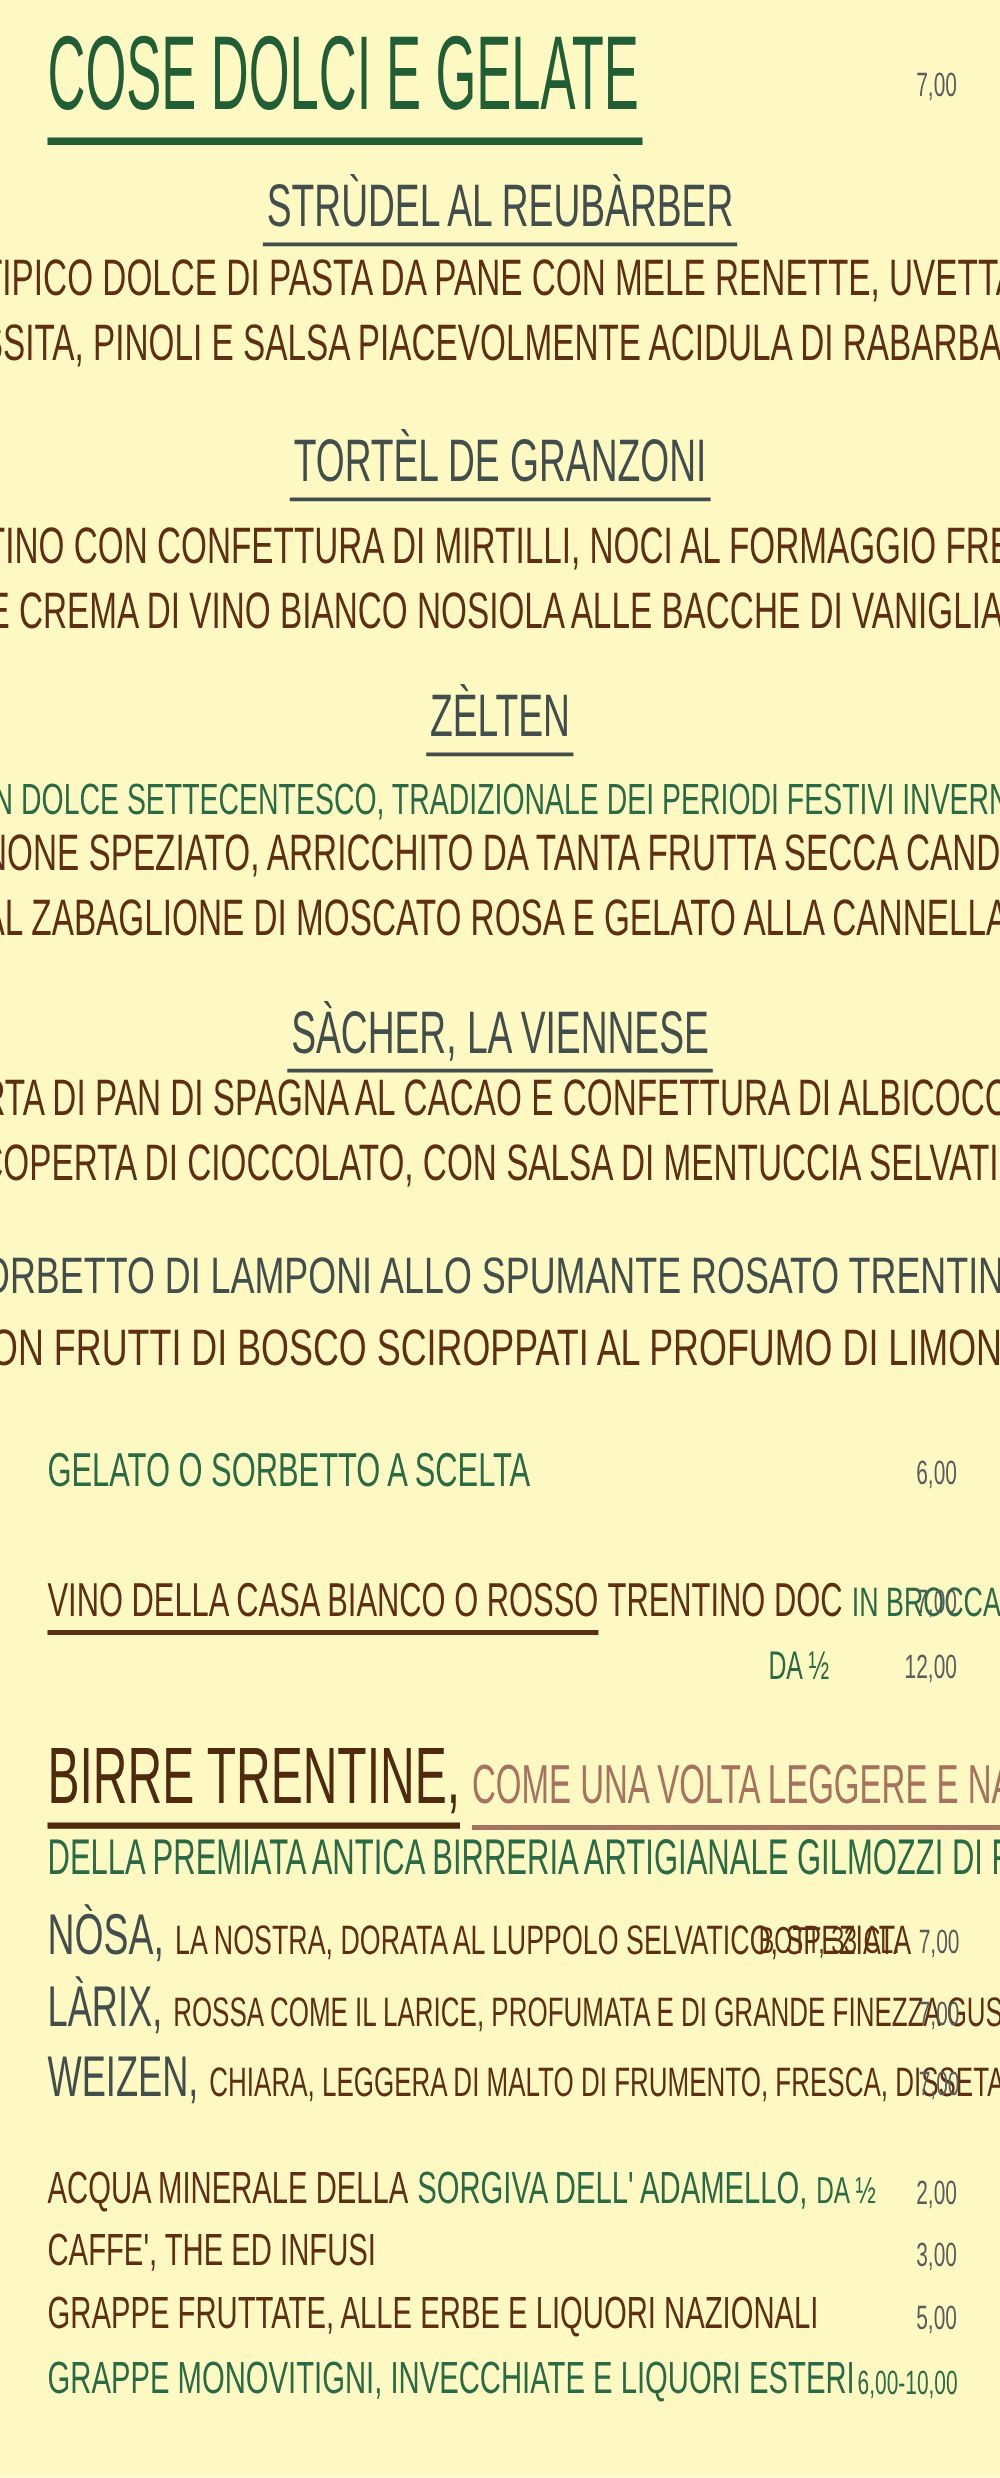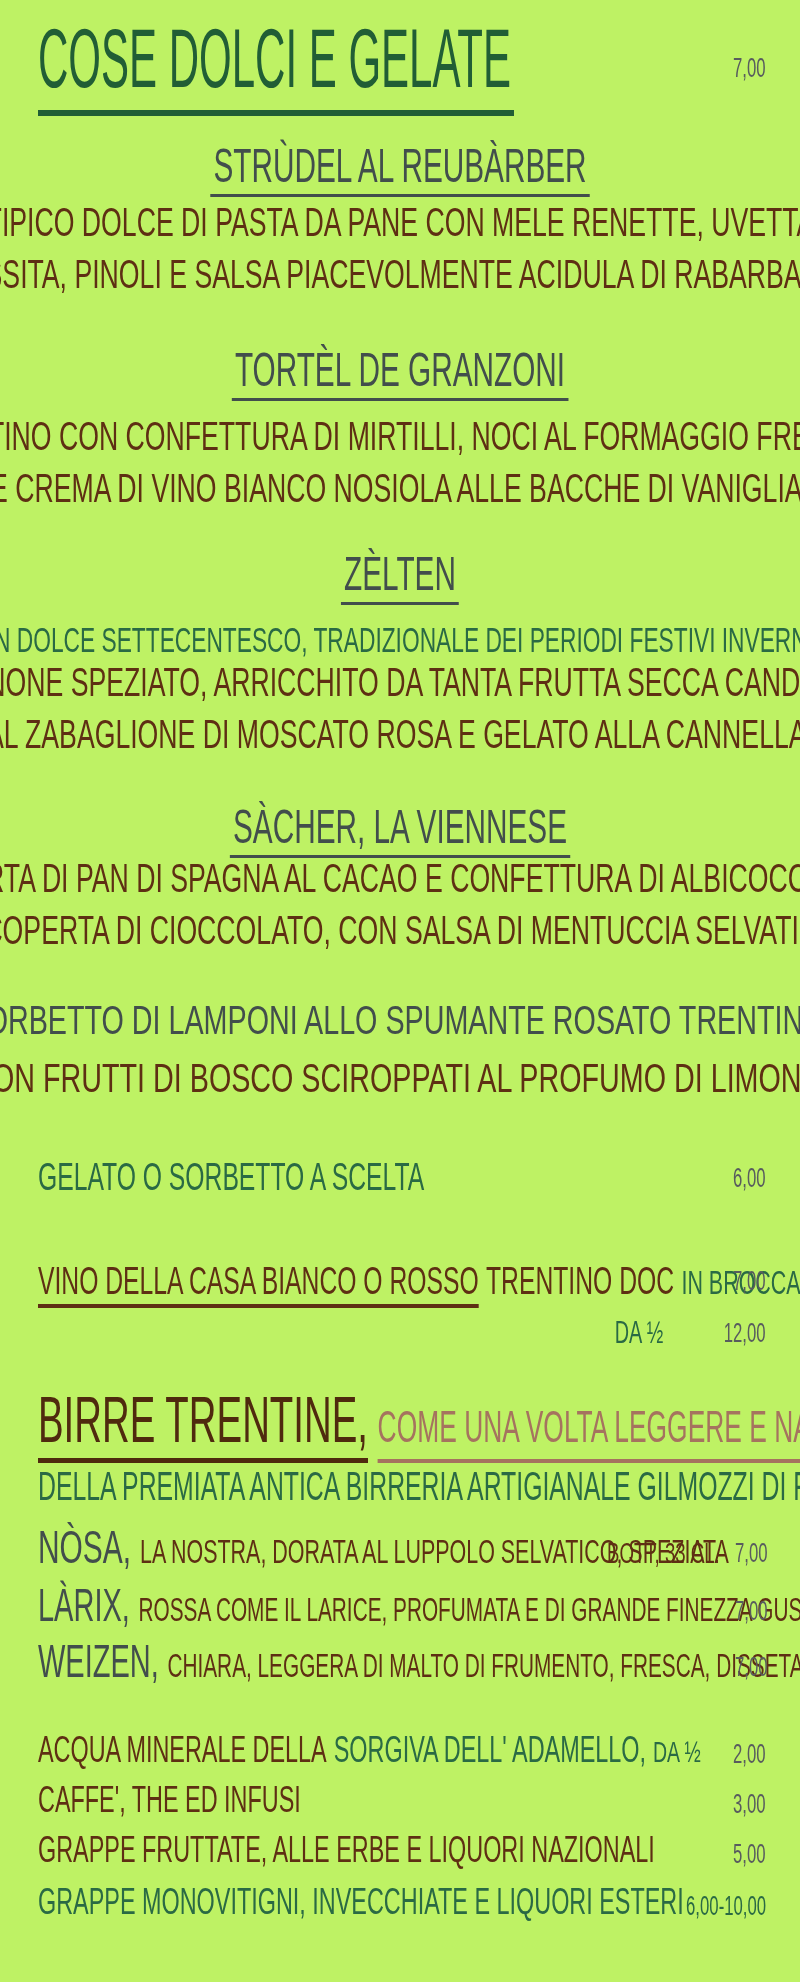--- a/index.html
+++ b/index.html
@@ -1,19 +1,19 @@
 <!DOCTYPE html>
 <html><head>
 <meta charset="utf-8">
 <style>
   html,body{margin:0;padding:0;background:#ffffff;}
   #menu{
     position:relative;
     width:800px;height:1982px;
-    background:#bef264;
+    background:#fef9c3;
     overflow:hidden;
     font-family:"Liberation Sans", sans-serif;
     font-weight:normal;
   }
   .t{position:absolute;line-height:1;white-space:nowrap;}
   
   .lft{transform-origin:left top;}
   .rgt{transform-origin:right top;}
   .sx50{transform:scaleX(.50);}
   .sx60{transform:scaleX(.60);}

